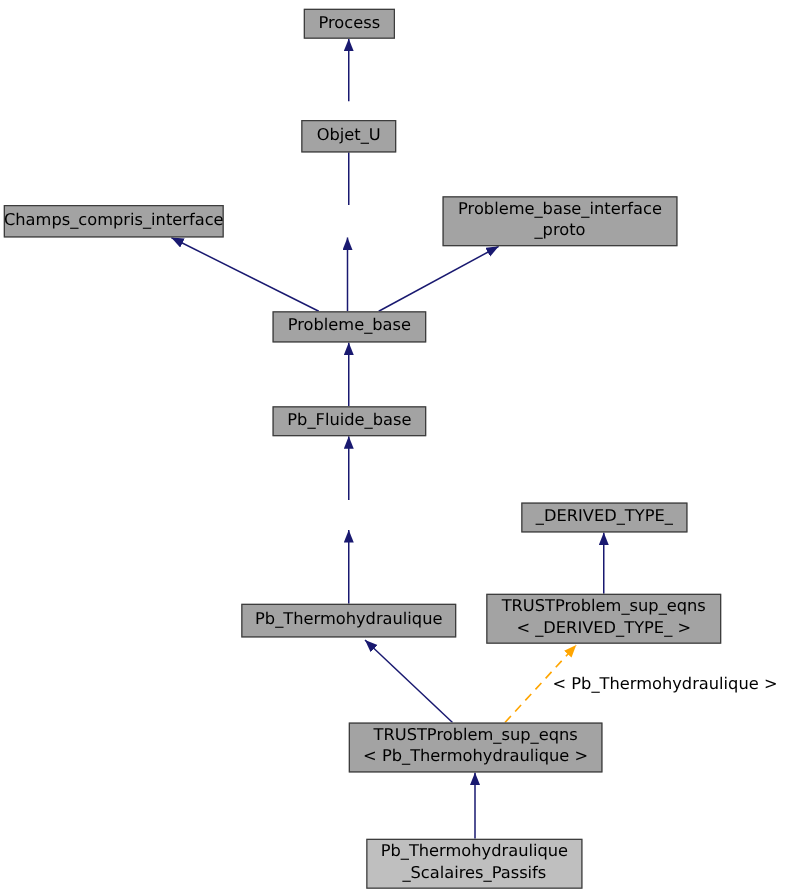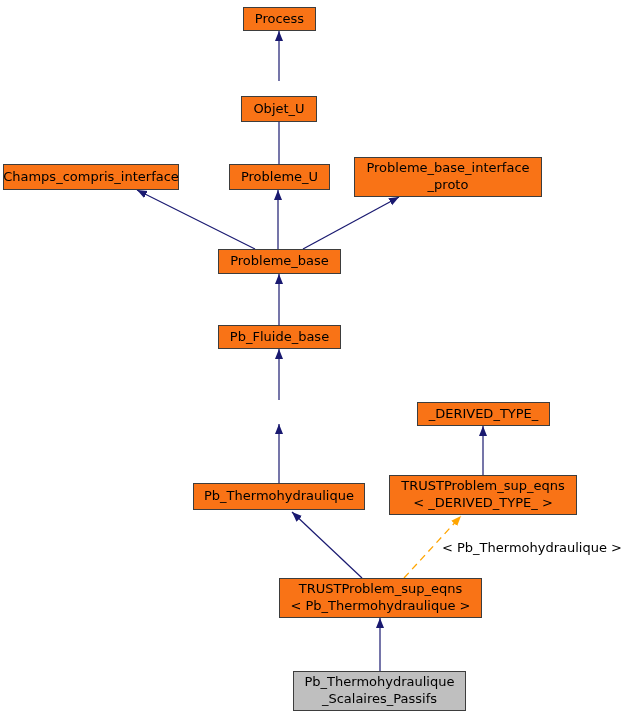--- a/index.html
+++ b/index.html
@@ -13,21 +13,21 @@
   }
   .edges-layer {
     position: absolute;
     left: 0; top: 0;
     width: 630px; height: 717px;
   }
   .node {
     position: absolute;
     box-sizing: border-box;
     border: 1.4px solid #3d3d3d;
-    background: #f97316;
+    background: #a3a3a3;
     color: #000000;
     font-size: 13px;
     line-height: 1.3;
     display: flex;
     align-items: center;
     justify-content: center;
     text-align: center;
     white-space: pre-line;
     cursor: pointer;
   }
@@ -76,23 +76,20 @@
   </div>
 
   <div class="node" style="left:241px; top:81px; width:76px;  height:26px;margin-top:15px;">
     <span>Objet_U</span>
   </div>
 
   <div class="node" style="left:3px;   top:164px; width:176px; height:26px;">
     <span>Champs_compris_interface</span>
   </div>
 
-  <div class="node" style="left:229px; top:164px; width:101px; height:26px;">
-    <span>Probleme_U</span>
-  </div>
 
   <div class="node" style="left:354px; top:157px; width:188px; height:40px;">
     <span>Probleme_base_interface
 _proto</span>
   </div>
 
   <div class="node" style="left:218px; top:249px; width:123px; height:25px;">
     <span>Probleme_base</span>
   </div>
 

